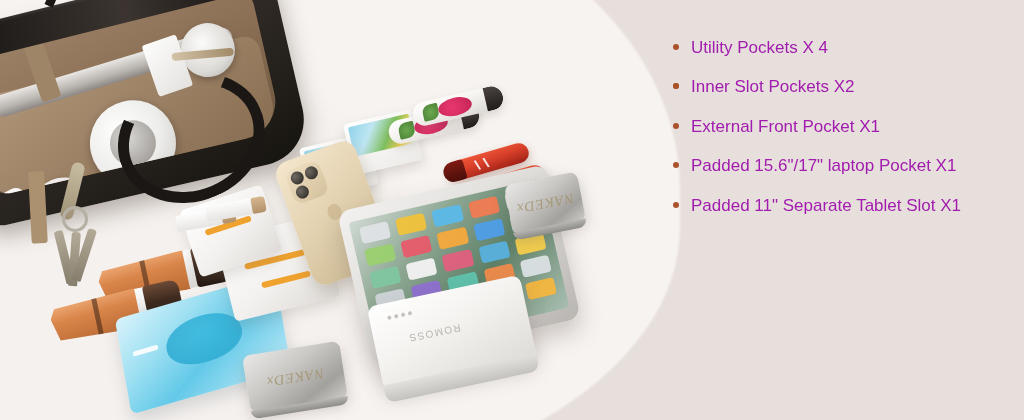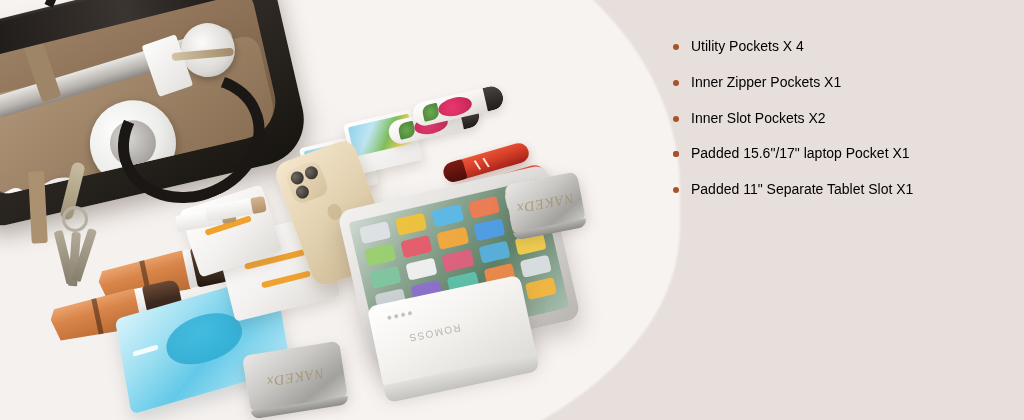--- a/index.html
+++ b/index.html
@@ -437,22 +437,22 @@
     color: #a9522b;
     letter-spacing: -0.2px;
     margin-bottom: 26px;
     max-width: 348px;
   }
   .feature-list { list-style: none; }
   .feature-item {
     position: relative;
     padding-left: 19px;
     margin-bottom: 19px;
-    font-size: 14px;
-    color: #000000;
+    font-size: 17px;
+    color: #a21caf;
     line-height: 1.2;
     white-space: nowrap;
   }
   .feature-item:last-child { margin-bottom: 0; }
   .feature-item .dot {
     position: absolute; left: 1px; top: 6px;
     width: 6px; height: 6px; border-radius: 50%;
     background: #a9522b;
   }
 </style>
@@ -615,21 +615,21 @@
         </div>
       <div class="brand">ROMOSS</div>
       <div class="face"></div>
     </div>
 
   </div>
 
   <div class="panel">
     <ul class="feature-list" id="feature-list">
         <li class="feature-item"><span class="dot"></span><span>Utility Pockets X 4</span></li>
-        <li class="feature-item"><span class="dot"></span><span>Inner Zipper Pockets X1</span></li>
+        <li class="feature-item"><span class="dot"></span></li>
         <li class="feature-item"><span class="dot"></span><span>Inner Slot Pockets X2</span></li>
-        <li class="feature-item"><span class="dot"></span></li>
+        <li class="feature-item"><span class="dot"></span><span>External Front Pocket X1</span></li>
         <li class="feature-item"><span class="dot"></span><span>Padded 15.6"/17" laptop Pocket X1</span></li>
         <li class="feature-item"><span class="dot"></span><span>Padded 11" Separate Tablet Slot X1</span></li>
       </ul>
   </div>
 
 </div>
 
 </body></html>

